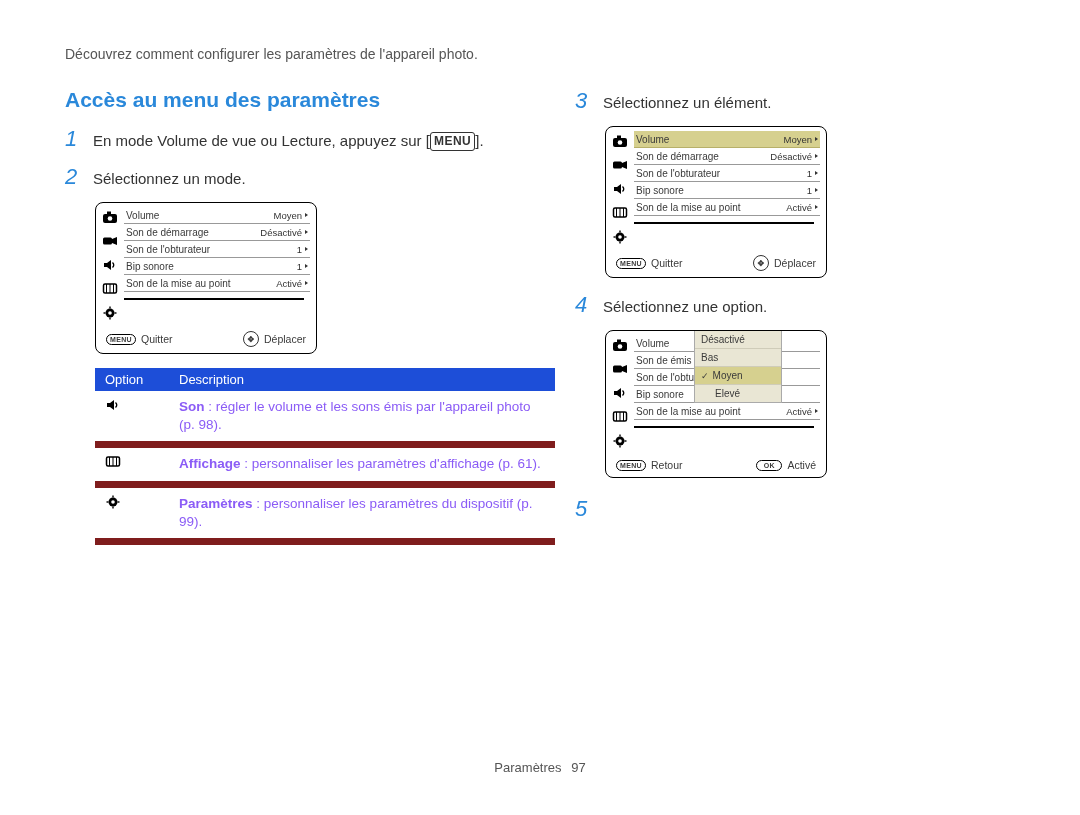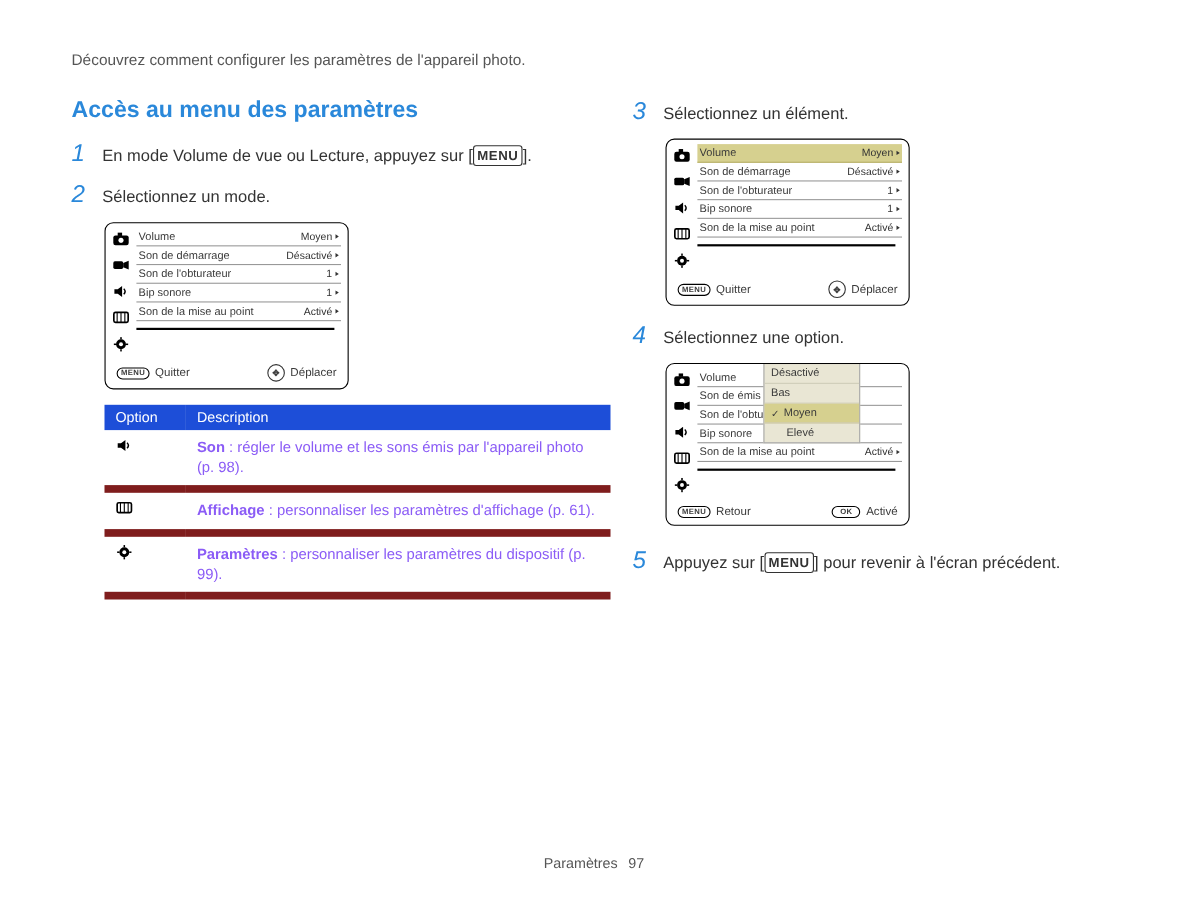--- a/index.html
+++ b/index.html
@@ -194,21 +194,21 @@
     border-bottom: 7px solid #7f1d1d;
     color:#8b5cf6;
     line-height:1.35;
   }
   .otable tbody td:first-child{ text-align:center; }
   .otable b { font-weight:bold; }
 
   .footer {
     position: absolute;
     left: 0; right: 0;
-    bottom: 23px;
+    bottom: 40px;
     text-align: center;
     font-size: 13px;
     color: #555;
     margin-top: 44px;
   }
   .footer .pn { font-weight: 400; margin-left: 6px; }
 
   
   .svgicon { width:16px;height:14px; }
 </style>
@@ -569,23 +569,20 @@
             </span>
           <span class="foot-item">
               <span class="btn-pill" style="min-width:18px">OK</span>
               <span>Activé</span>
             </span>
         </div>
       </div>
 
       <div class="step" style="margin-top:18px">
         <span class="step-num">5</span>
-        <span class="step-text">
-          <span>Appuyez sur [</span><span class="menu-btn">MENU</span><span>] pour revenir à l'écran précédent.</span>
-        </span>
       </div>
     </div>
   </div>
 
   <div class="footer">
     <span>Paramètres</span>
     <span class="pn">97</span>
   </div>
 </div>
 

